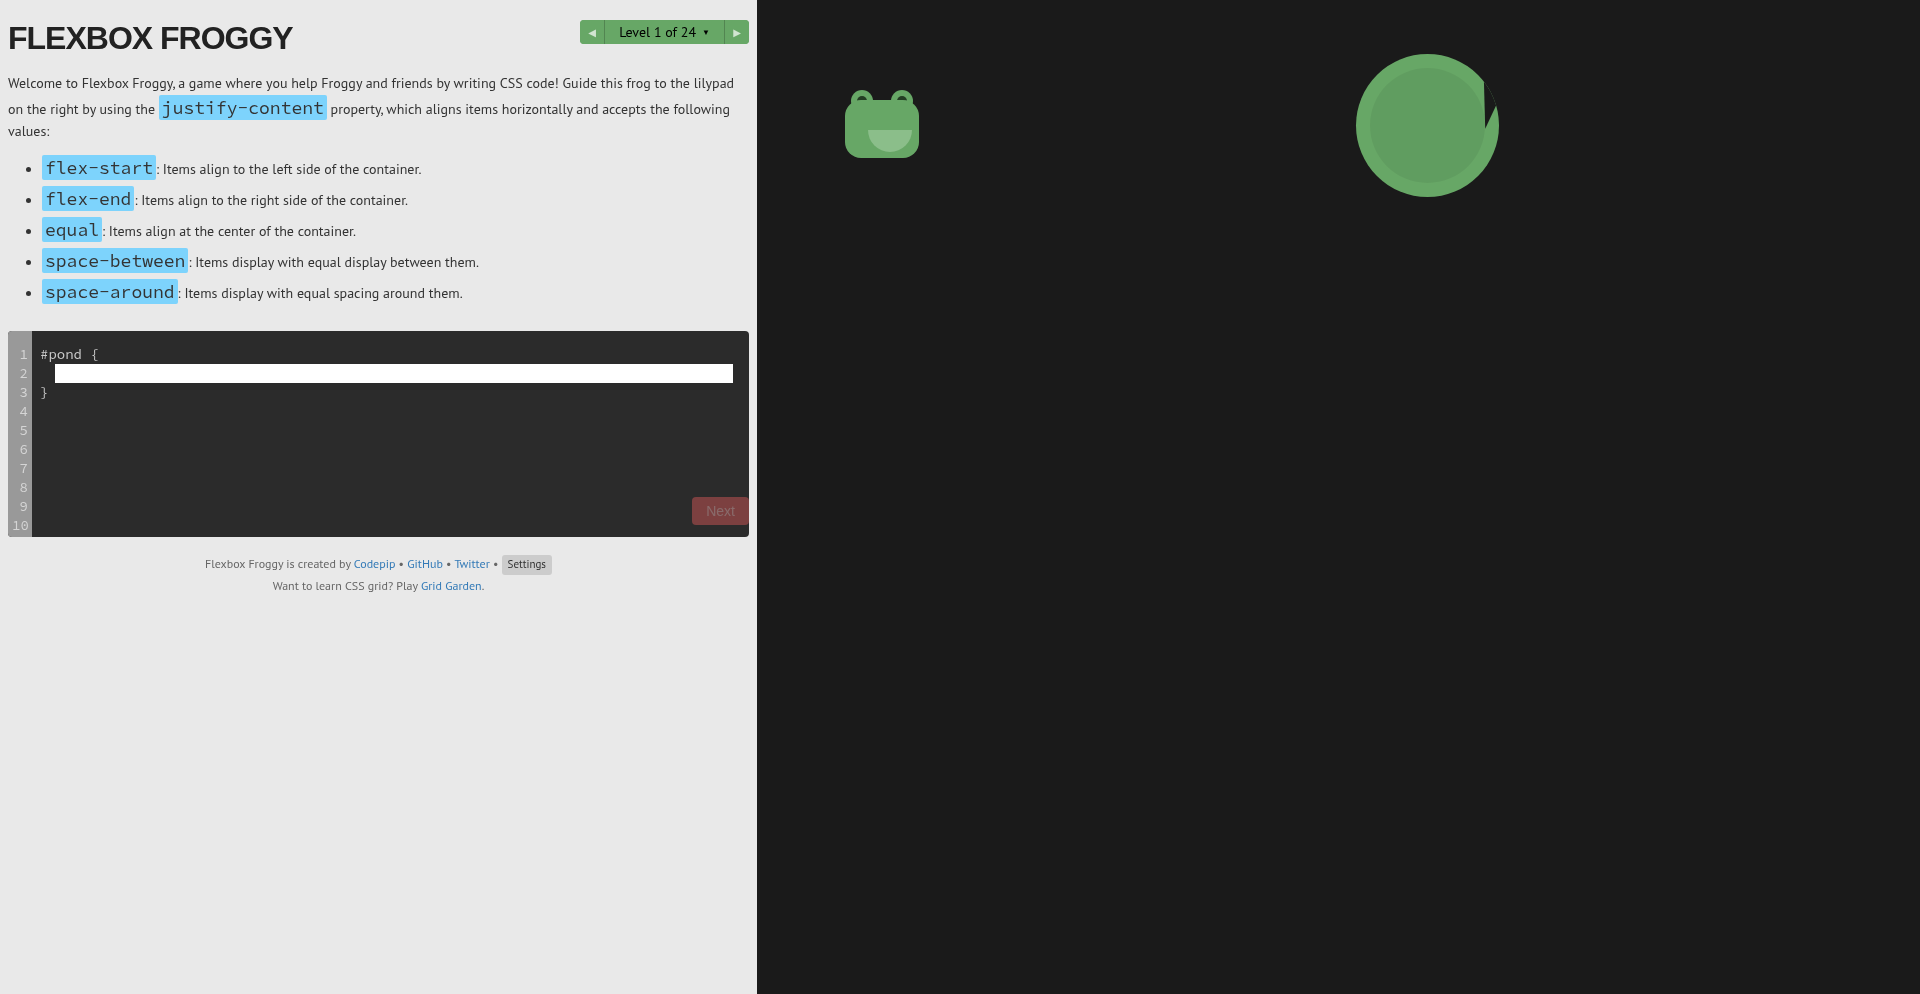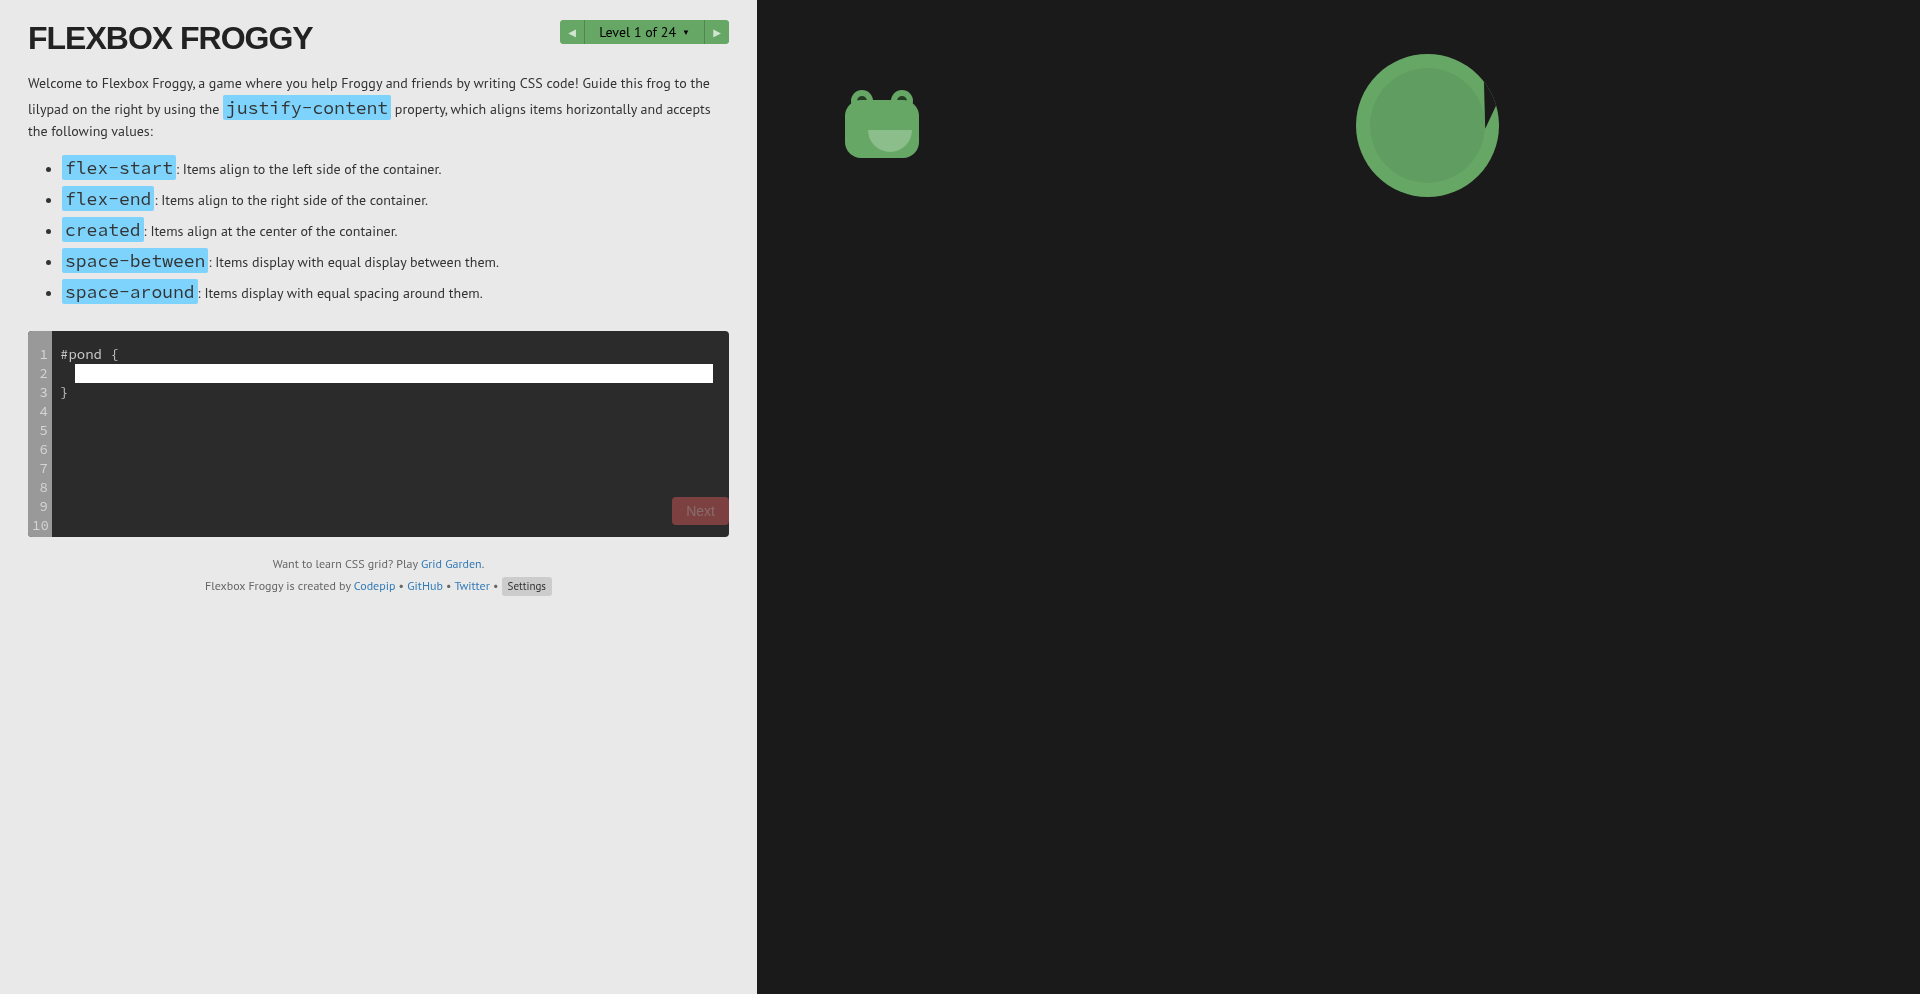--- a/index.html
+++ b/index.html
@@ -8,21 +8,21 @@
       background: #1a1a1a;
       color: #333;
       display: flex;
       height: 994px;
       width: 1920px;
       overflow: hidden;
     }
     .left-panel {
       width: 757px;
       background: #E9E9E9;
-      padding: 20px 28px;
+      padding: 20px 8px;
       display: flex;
       flex-direction: column;
       position: relative;
     }
     .header {
       display: flex;
       justify-content: space-between;
       align-items: flex-start;
       margin-bottom: 16px;
     }
@@ -258,21 +258,21 @@
     </div>
   </div>
 
   <div class="instructions">
     <p>
       <span>Welcome to Flexbox Froggy, a game where you help Froggy and friends by writing CSS code! Guide this frog to the lilypad on the right by using the </span><code>justify-content</code><span> property, which aligns items horizontally and accepts the following values:</span>
     </p>
     <ul>
       <li><code>flex-start</code><span>: Items align to the left side of the container.</span></li>
       <li><code>flex-end</code><span>: Items align to the right side of the container.</span></li>
-      <li><code>created</code><span>: Items align at the center of the container.</span></li>
+      <li><code>equal</code><span>: Items align at the center of the container.</span></li>
       <li><code>space-between</code><span>: Items display with equal display between them.</span></li>
       <li><code>space-around</code><span>: Items display with equal spacing around them.</span></li>
     </ul>
   </div>
 
   <div class="editor">
     <div class="line-numbers">
       <div>1</div>
       <div>2</div>
       <div>3</div>
@@ -287,27 +287,27 @@
     <div class="code-area">
       <div class="code-line">#pond {</div>
       <div class="code-input"></div>
       <div class="code-line">}</div>
       <button class="next-btn">Next</button>
     </div>
   </div>
 
   <div class="footer">
     <div>
-      <span>Want to learn CSS grid? Play </span><a>Grid Garden</a><span>.</span>
-    </div>
-    <div>
       <span>Flexbox Froggy is created by </span><a>Codepip</a>
       <span> • </span><a>GitHub</a>
       <span> • </span><a>Twitter</a>
       <span> • </span><span class="settings-badge">Settings</span>
+    </div>
+    <div>
+      <span>Want to learn CSS grid? Play </span><a>Grid Garden</a><span>.</span>
     </div>
   </div>
 </div>
 
 <div class="right-panel">
   <div class="pond">
     <div class="lilypad">
       <div class="lilypad-inner"></div>
     </div>
     <div class="frog">

